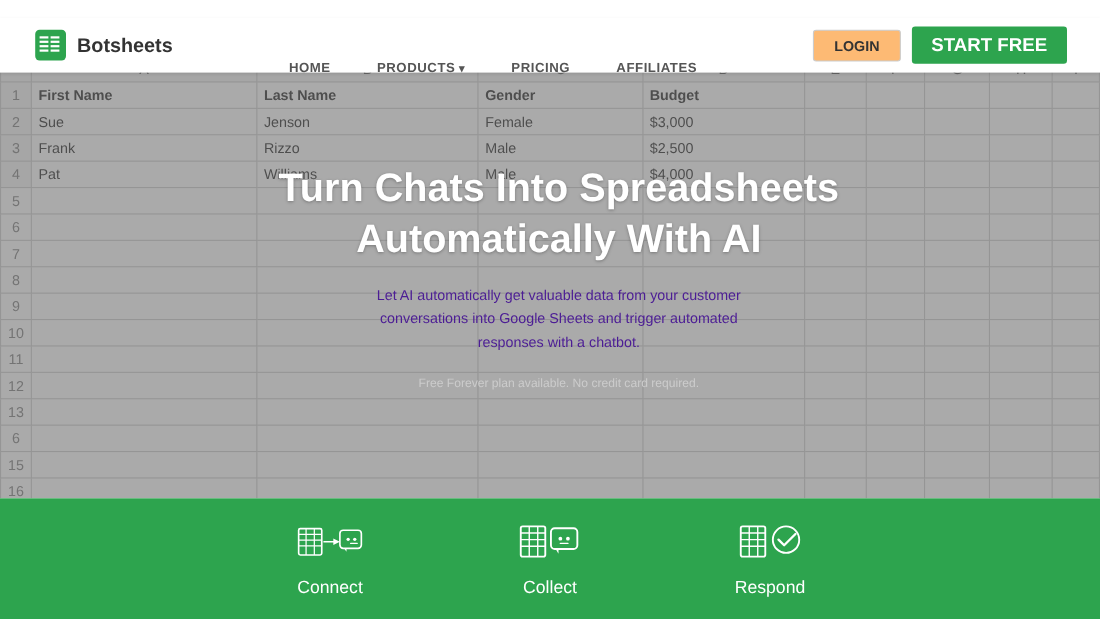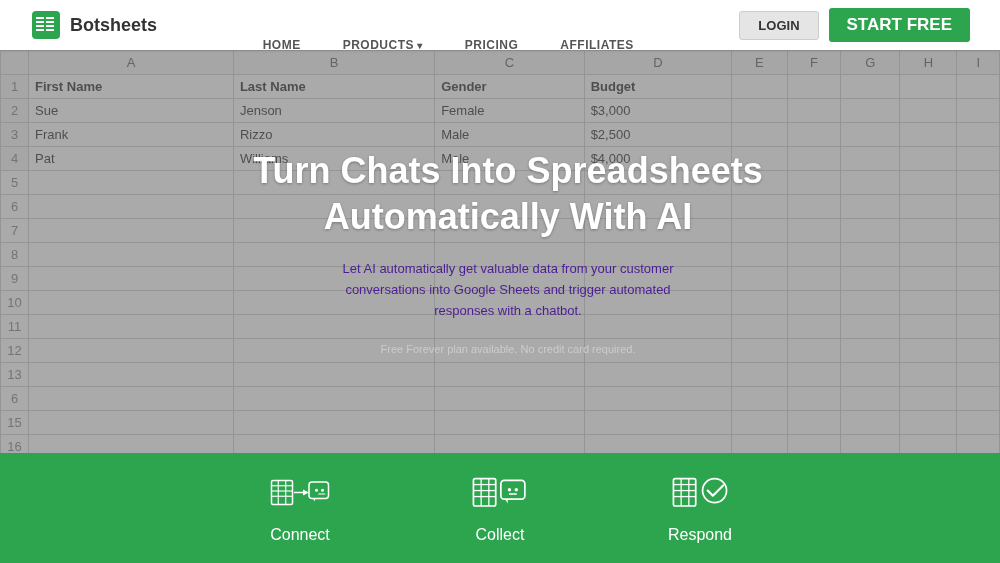--- a/index.html
+++ b/index.html
@@ -1,21 +1,21 @@
 <!DOCTYPE html>
 <html><head>
   <meta charset="utf-8">
   <style>
     * { margin: 0; padding: 0; box-sizing: border-box; }
     body { font-family: Arial, sans-serif; width: 1000px; height: 563px; overflow: hidden; }
 
     
     .navbar {
       position: absolute;
-      top: 0; left: 0; right: 0;
+      top: 16px; left: 0; right: 0;
       height: 50px;
       background: #fff;
       display: flex;
       align-items: center;
       justify-content: space-between;
       padding: 16px 30px;
       z-index: 10;
       box-shadow: 0 1px 3px rgba(0,0,0,0.1);
     }
     .logo {
@@ -47,21 +47,21 @@
       content: ' ▾';
       font-size: 10px;
     }
     .nav-buttons {
       display: flex;
       gap: 10px;
       align-items: center;
     }
     .btn-login {
       border: 1px solid #ccc;
-      background: #e5e5e5;
+      background: #fdba74;
       color: #333;
       padding: 6px 18px;
       border-radius: 3px;
       font-size: 13px;
       cursor: pointer;
       font-weight: 600;
     }
     .btn-start {
       background: #2da44e;
       color: #fff;

